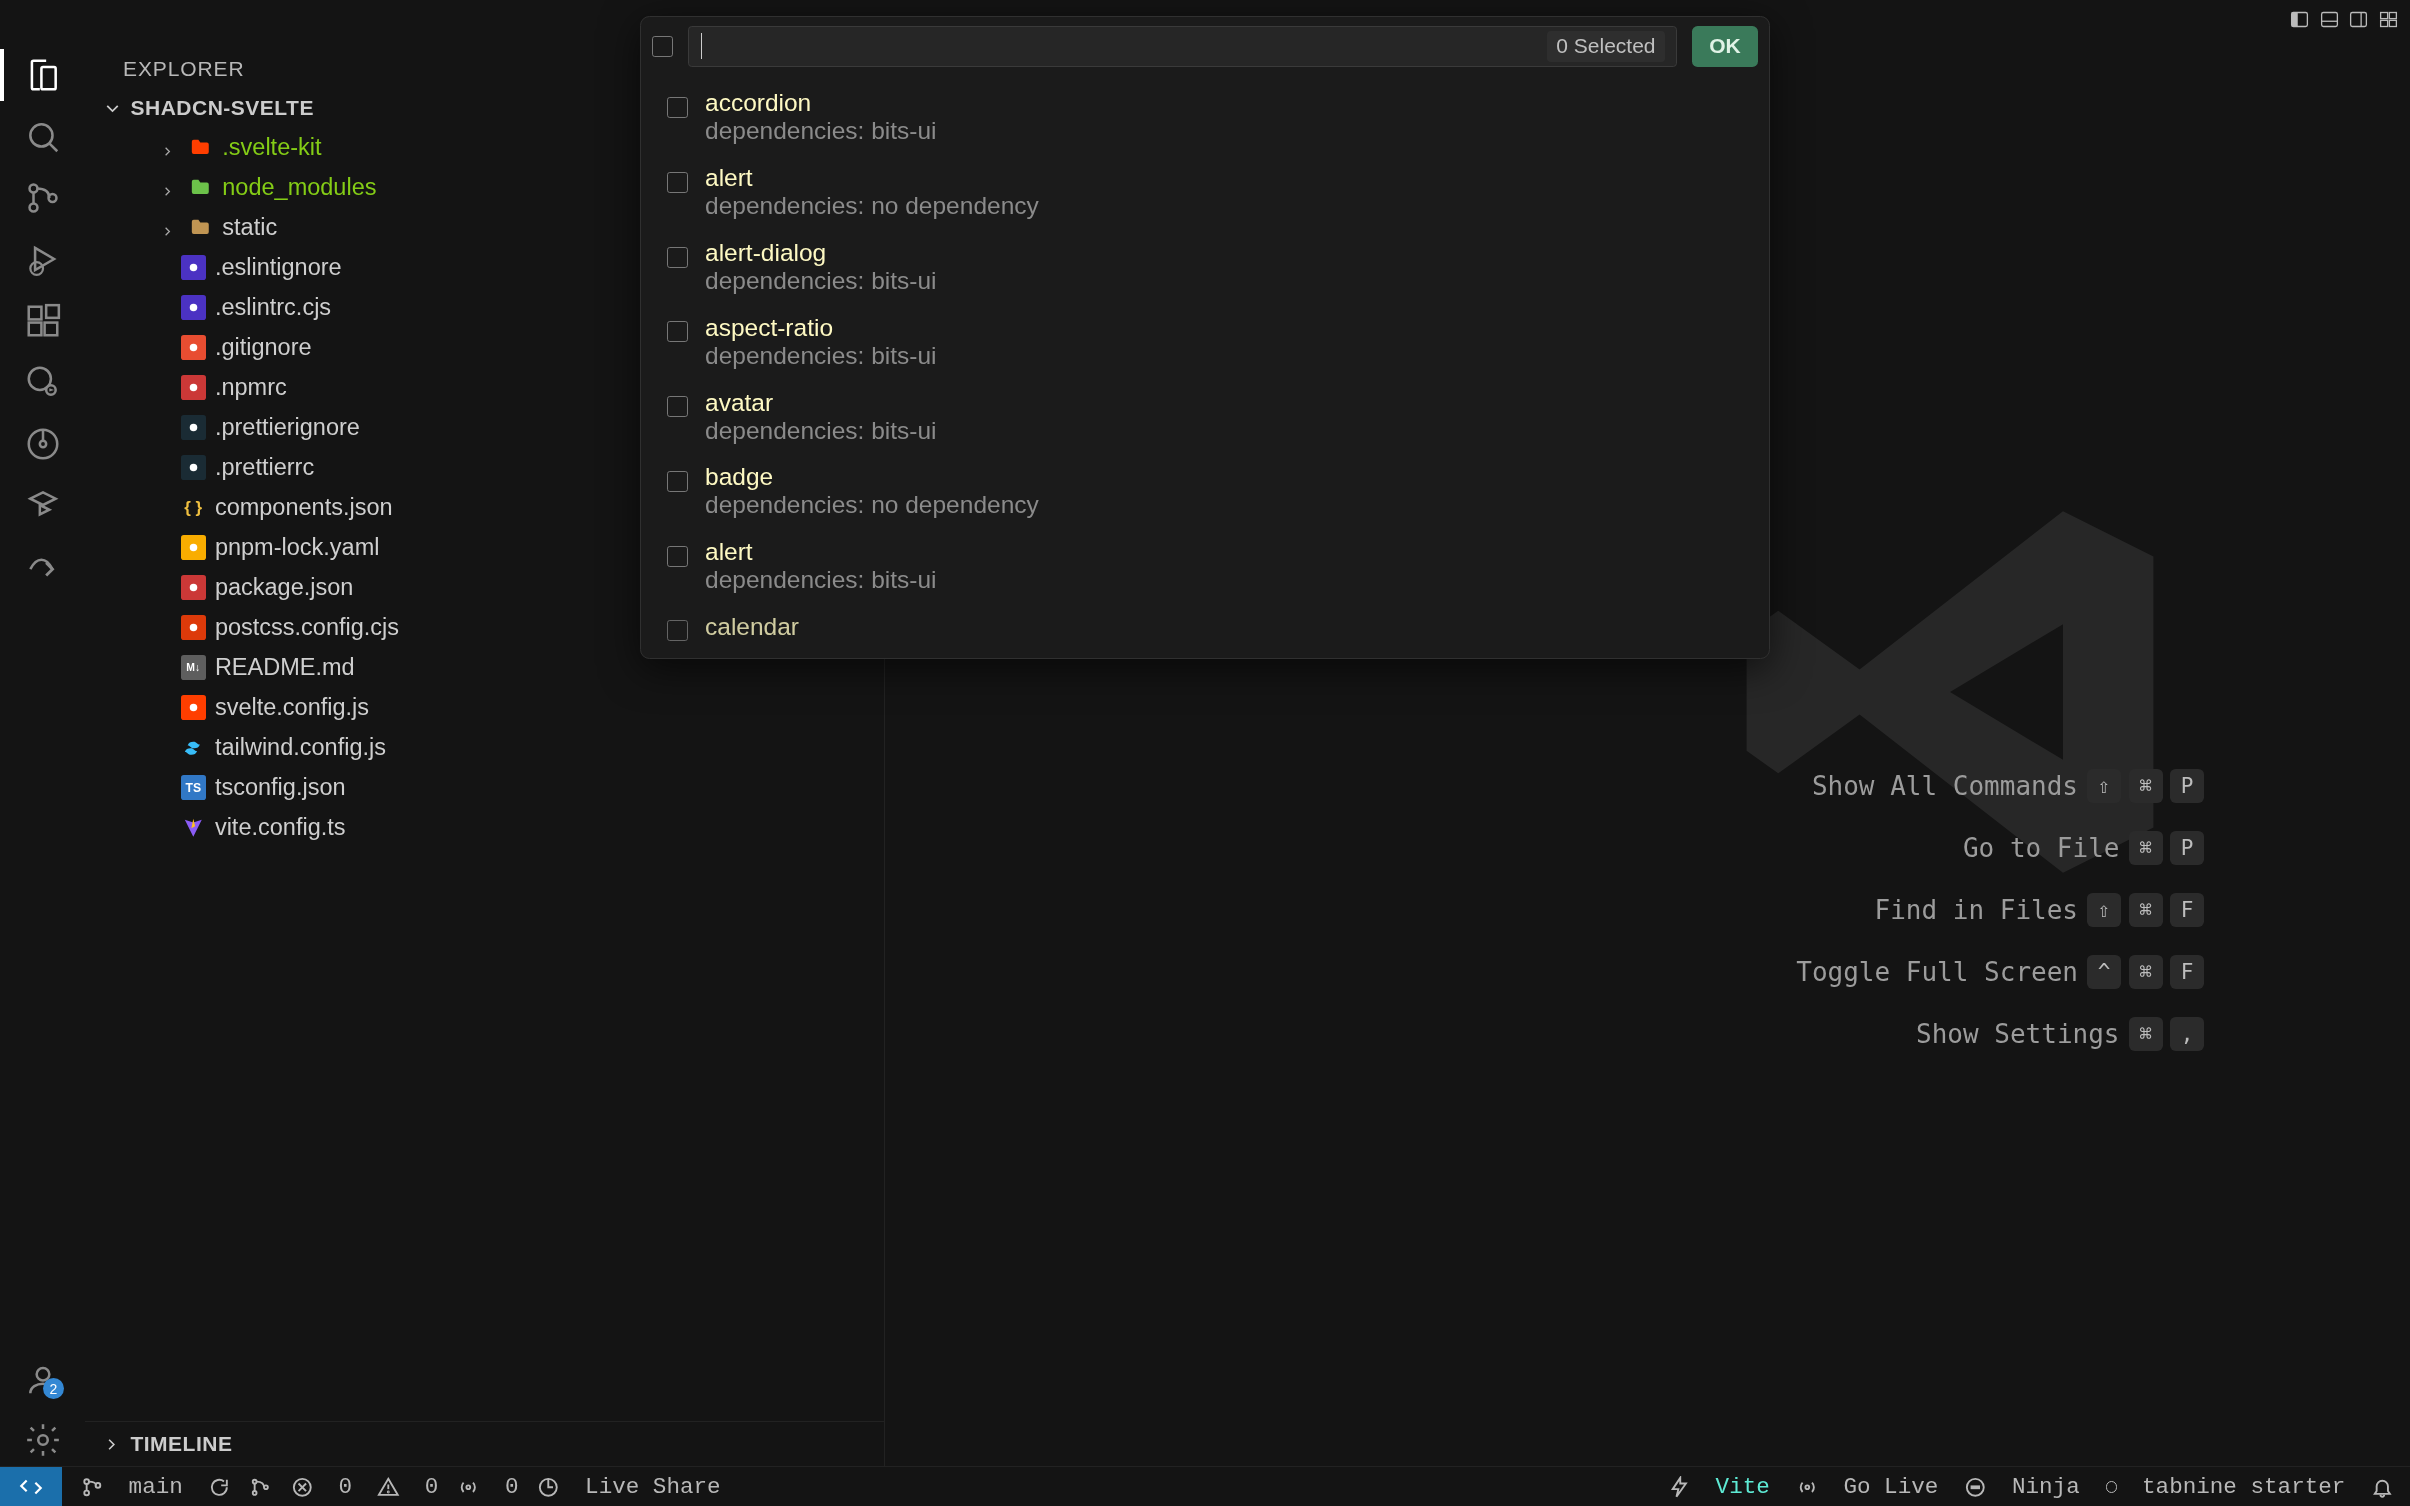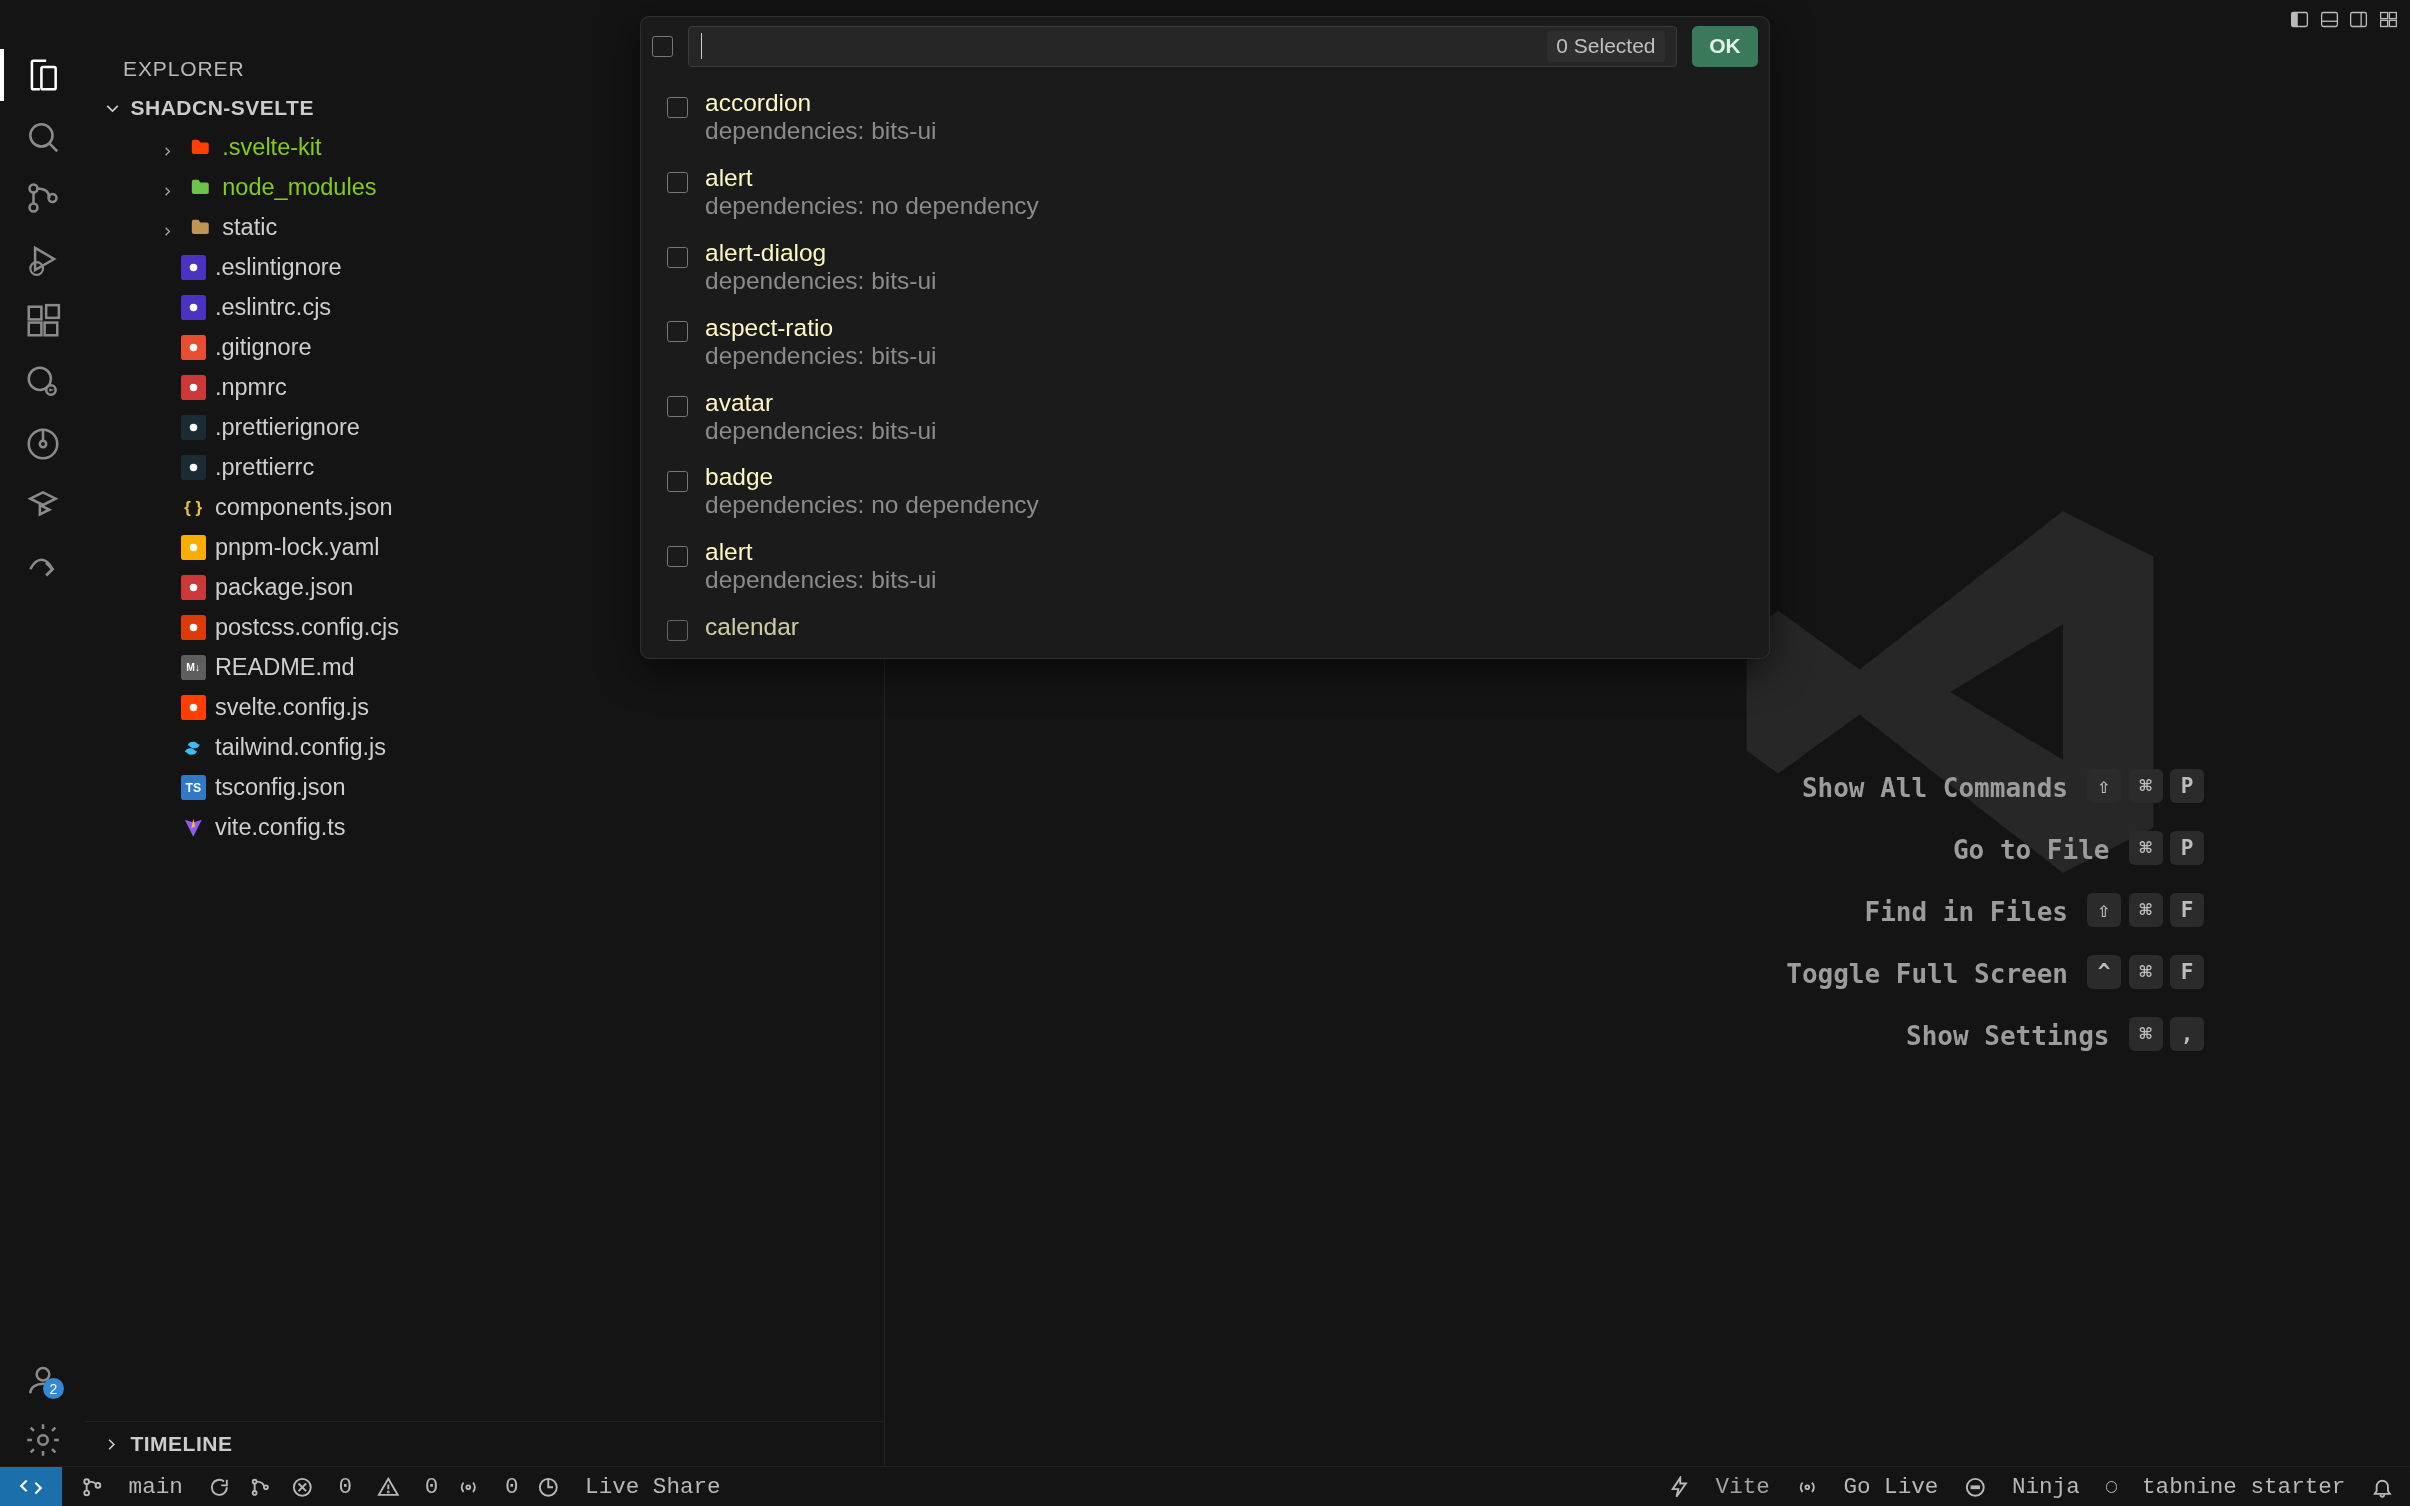--- a/index.html
+++ b/index.html
@@ -33,21 +33,21 @@
 .row.dir { padding-left: 34px; }
 .row .arrow { width: 19px; height: 19px; display: inline-block; }
 .row .arrow svg { width: 15px; height: 15px; stroke: #aaa; fill: none; stroke-width: 2; }
 .fi { width: 24.5px; height: 24.5px; display: flex; align-items: center; justify-content: center; font-size: 17px; border-radius: 2.8px; }
 .row.dim { color: #84cc16; }
 .timeline { height: 45px; border-top: 0.9px solid #222; display: flex; align-items: center; gap: 9.4px; padding-left: 17px; font-size: 21px; font-weight: 700; letter-spacing: 0.5px; }
 
 
 .editor { flex: 1; background: #141414; position: relative; display: flex; align-items: center; justify-content: center; }
 .welcome { position: absolute; right: 207px; top: 50%; transform: translateY(6%); display: flex; flex-direction: column; gap: 28px; align-items: flex-end; }
-.wrow { display: flex; align-items: flex-end; gap: 19px; font-size: 26px; color: #9c9c9c; font-family: ui-monospace, monospace; font-weight: bold; }
+.wrow { display: flex; align-items: center; gap: 9px; font-size: 26px; color: #9c9c9c; font-family: ui-monospace, monospace; }
 .keys { display: flex; gap: 7.5px; }
 .key { background: #2b2b2b; border-radius: 5.6px; min-width: 34px; height: 34px; display: flex; align-items: center; justify-content: center; font-size: 21px; color: #bdbdbd; padding: 0 7.5px; }
 .logo-ghost { position: absolute; left: 55%; top: 30%; width: 452px; height: 452px; opacity: 0.08; }
 
 
 .quickpick { position: absolute; top: 7.5px; left: 50%; transform: translateX(-50%); width: 1130px; background: #1b1b1b; border: 0.9px solid #303030; border-radius: 9.4px; box-shadow: 0 9.4px 38px rgba(0,0,0,0.6); z-index: 10; display: flex; flex-direction: column; overflow: hidden; margin-top: 8px; }
 .qp-head { display: flex; align-items: center; padding: 9.4px 11.3px; gap: 15px; }
 .qp-check { width: 21px; height: 21px; border: 1.9px solid #777; border-radius: 2.8px; }
 .qp-input { flex: 1; height: 41px; background: #262626; border: 0.9px solid #3a3a3a; border-radius: 3.8px; padding: 0 11.3px; font-size: 22.6px; color: #ddd; display: flex; align-items: center; justify-content: space-between; }
 .qp-caret { width: 1.9px; height: 26px; background: #ccc; animation: blink 1s step-end infinite; }
@@ -62,21 +62,21 @@
 .qp-desc { font-size: 24.5px; color: #8b8b8b; }
 .qp-item.cut { opacity: 0.8; }
 
 
 .status { height: 41px; background: #141414; border-top: 0.9px solid #222; display: flex; align-items: center; font-size: 22.6px; color: #b8b8b8; }
 .status-left { display: flex; align-items: center; gap: 19px; padding-left: 0; }
 .remote-corner { width: 62px; height: 41px; background: #1b6fab; display: flex; align-items: center; justify-content: center; }
 .sitem { display: flex; align-items: center; gap: 25px; font-family: Liberation Mono, monospace; }
 .sitem svg { width: 22.6px; height: 22.6px; stroke: #b8b8b8; fill: none; stroke-width: 2; }
 .status-right { margin-left: auto; display: flex; align-items: center; gap: 26px; padding-right: 17px; }
-.accent-y { color: #a3a3a3; }
+.accent-y { color: #5eead4; }
 .sitem .dot { width: 11.3px; height: 11.3px; border-radius: 50%; border: 1.9px solid #b8b8b8; }
 </style>
 </head>
 <body>
 
 <div class="app">
 
   <div class="titlebar">
     <div class="layout-btn">
       <svg viewBox="0 0 24 24">

